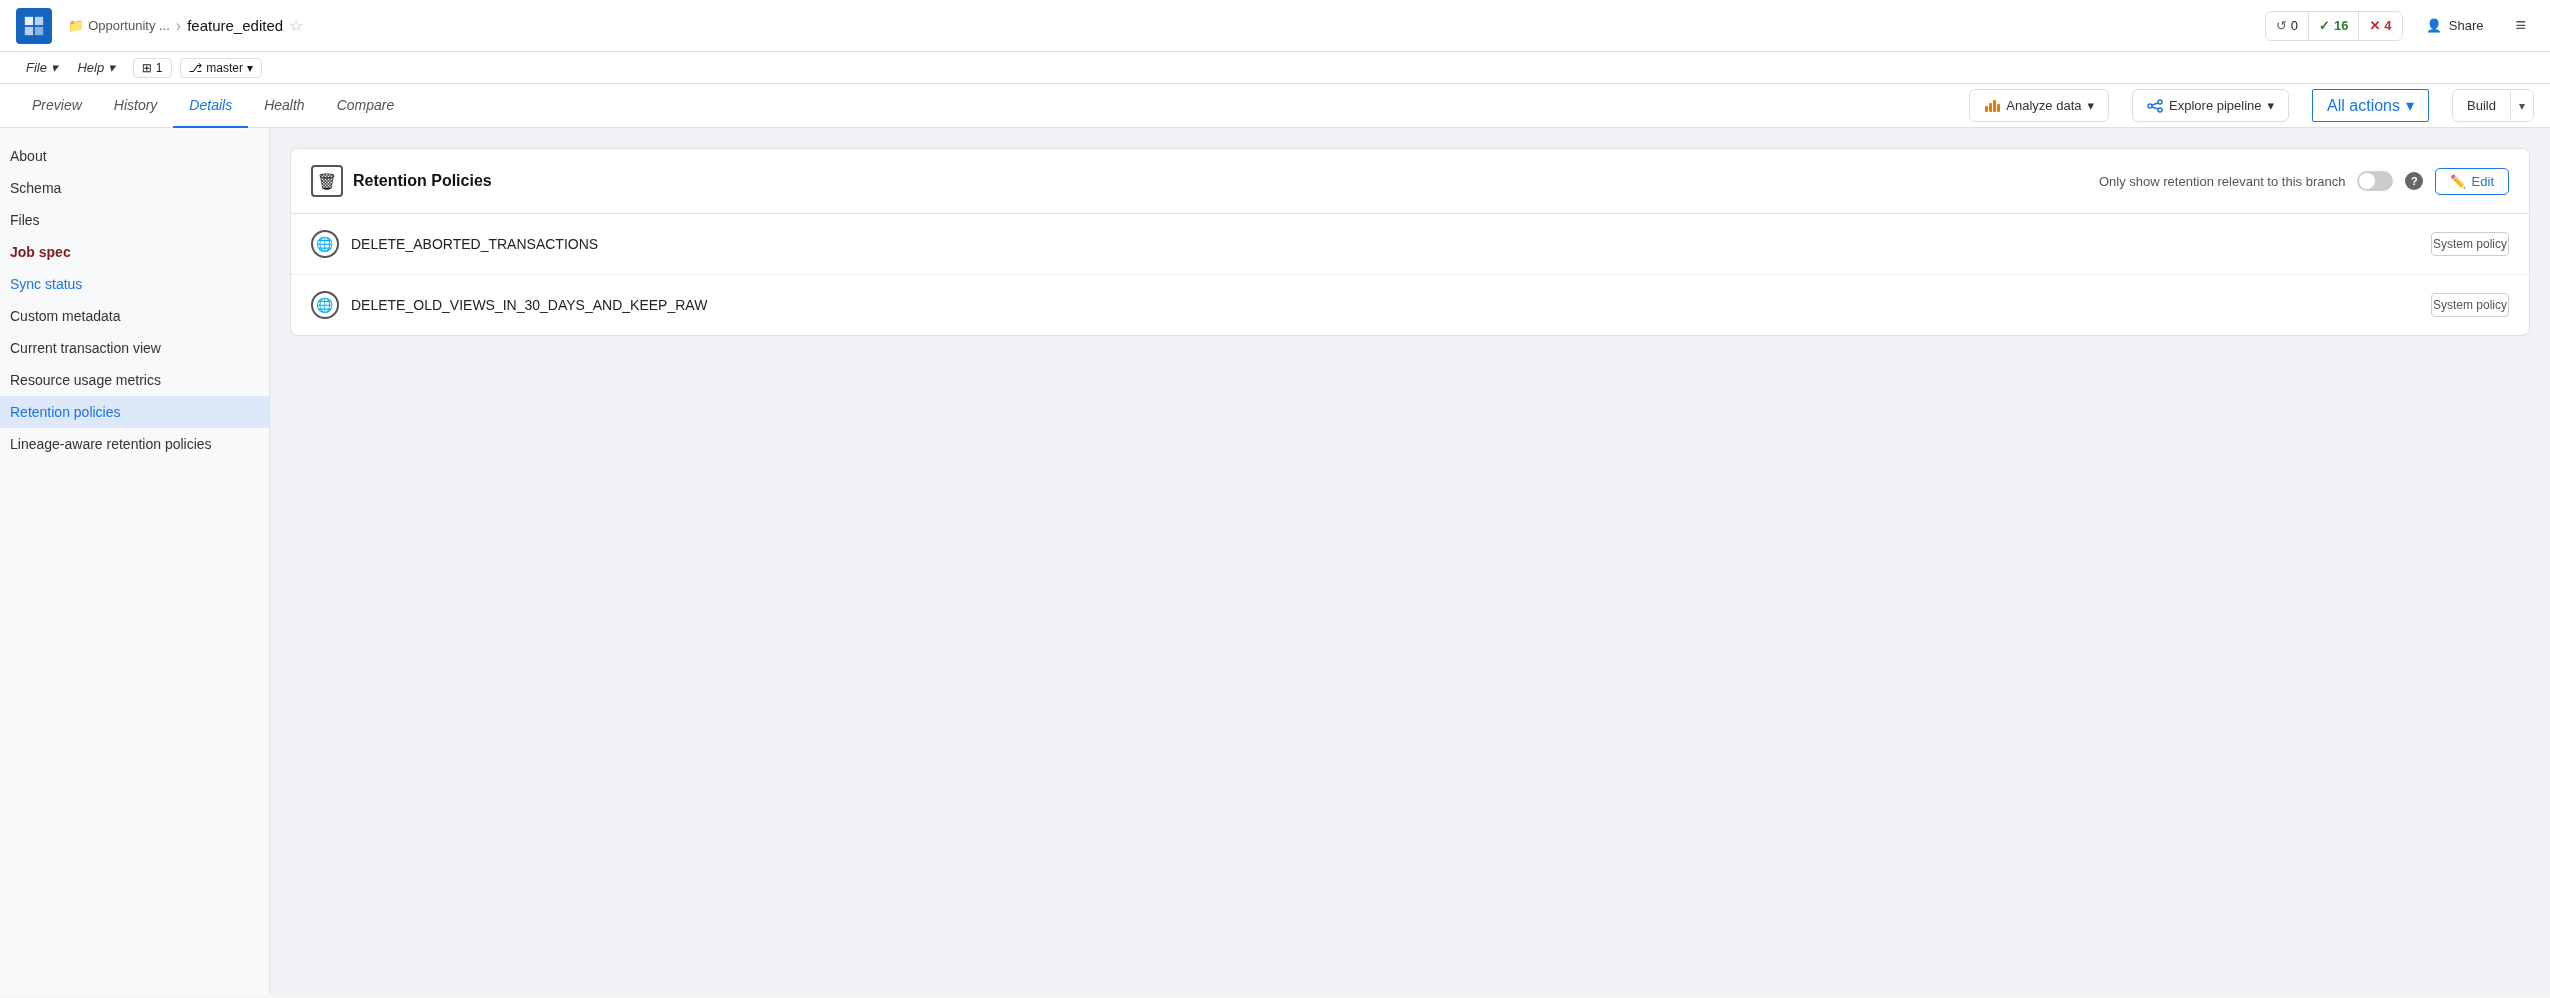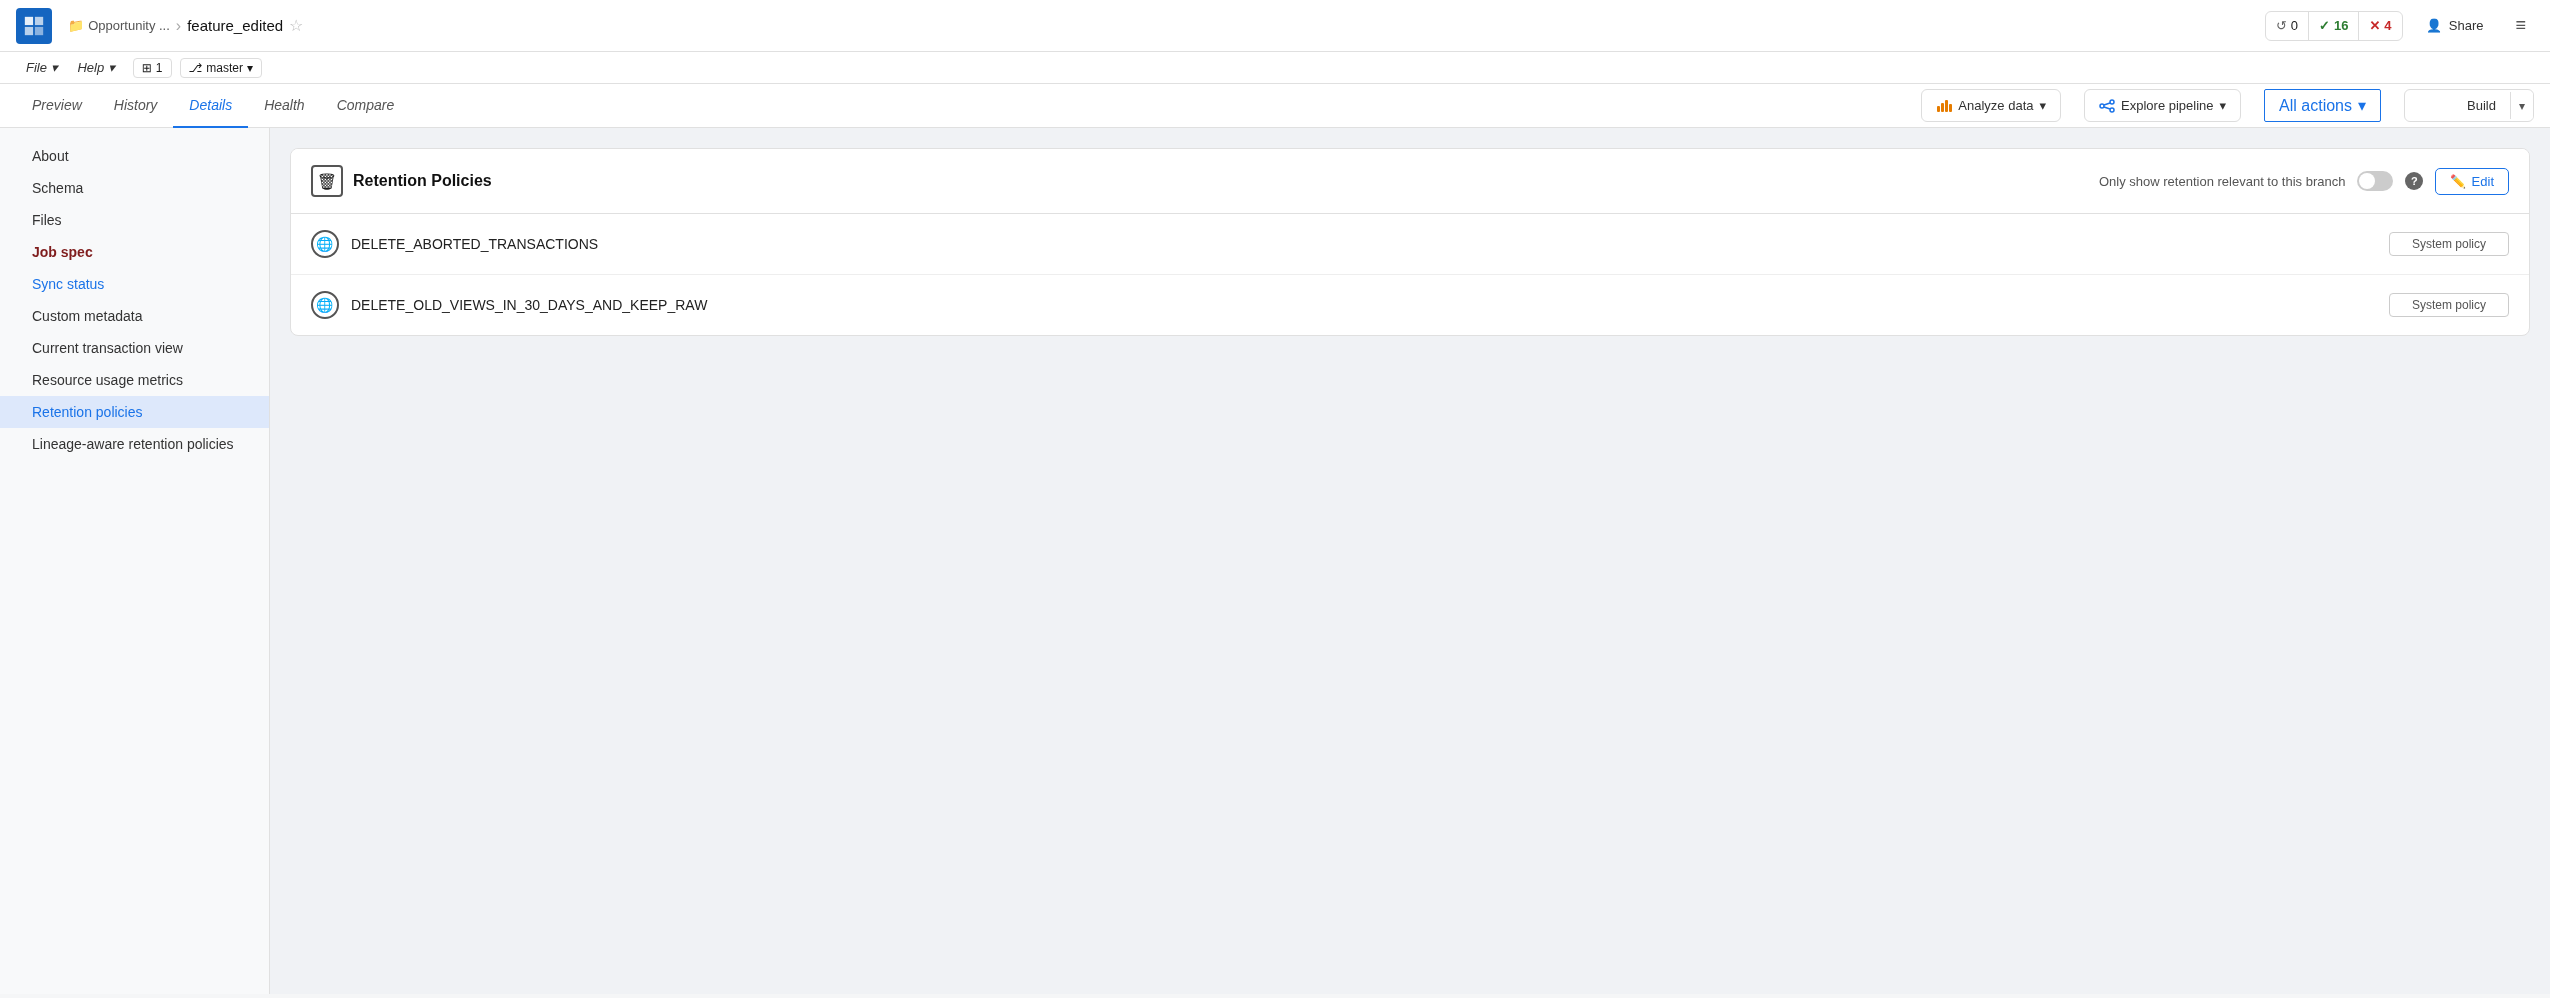--- a/index.html
+++ b/index.html
@@ -196,21 +196,20 @@
       font-size: 16px;
       color: #1a73e8;
       font-weight: 500;
     }
     .build-btn-group {
       display: flex;
       align-items: center;
       border: 1px solid #ddd;
       border-radius: 6px;
       overflow: hidden;
-      padding-left: 48px;
     }
     .build-btn {
       padding: 6px 14px;
       border: none;
       background: #fff;
       cursor: pointer;
       font-size: 13px;
       color: #333;
       border-right: 1px solid #ddd;
     }
@@ -233,21 +232,21 @@
     
     .sidebar {
       width: 270px;
       background: #f8f9fa;
       border-right: 1px solid #e0e0e0;
       padding: 12px 0;
       flex-shrink: 0;
       overflow-y: auto;
     }
     .sidebar-item {
-      padding: 8px 32px;
+      padding: 8px 10px;
       font-size: 14px;
       color: #333;
       cursor: pointer;
       display: flex;
       align-items: center;
     }
     .sidebar-item.active {
       background: #dde8fb;
       color: #1a73e8;
       font-weight: 500;
@@ -360,21 +359,21 @@
       font-size: 14px;
       color: #555;
     }
     .policy-name {
       flex: 1;
       font-size: 14px;
       color: #222;
       font-weight: 500;
     }
     .system-policy-badge {
-      padding: 4px 22px;
+      padding: 4px 1px;
       border: 1px solid #ccc;
       border-radius: 4px;
       font-size: 12px;
       color: #555;
       background: #fff;
     }
 
     .trash-icon-box {
       width: 32px;
       height: 32px;

